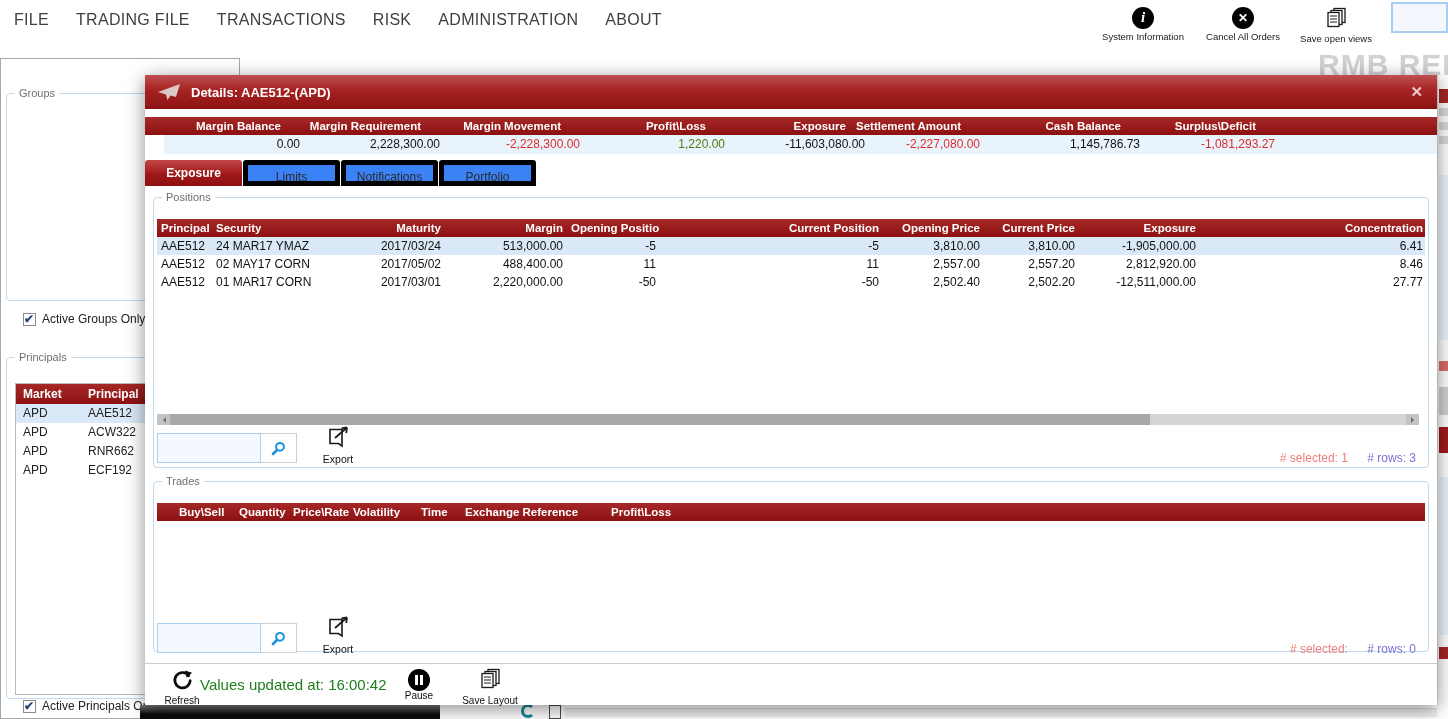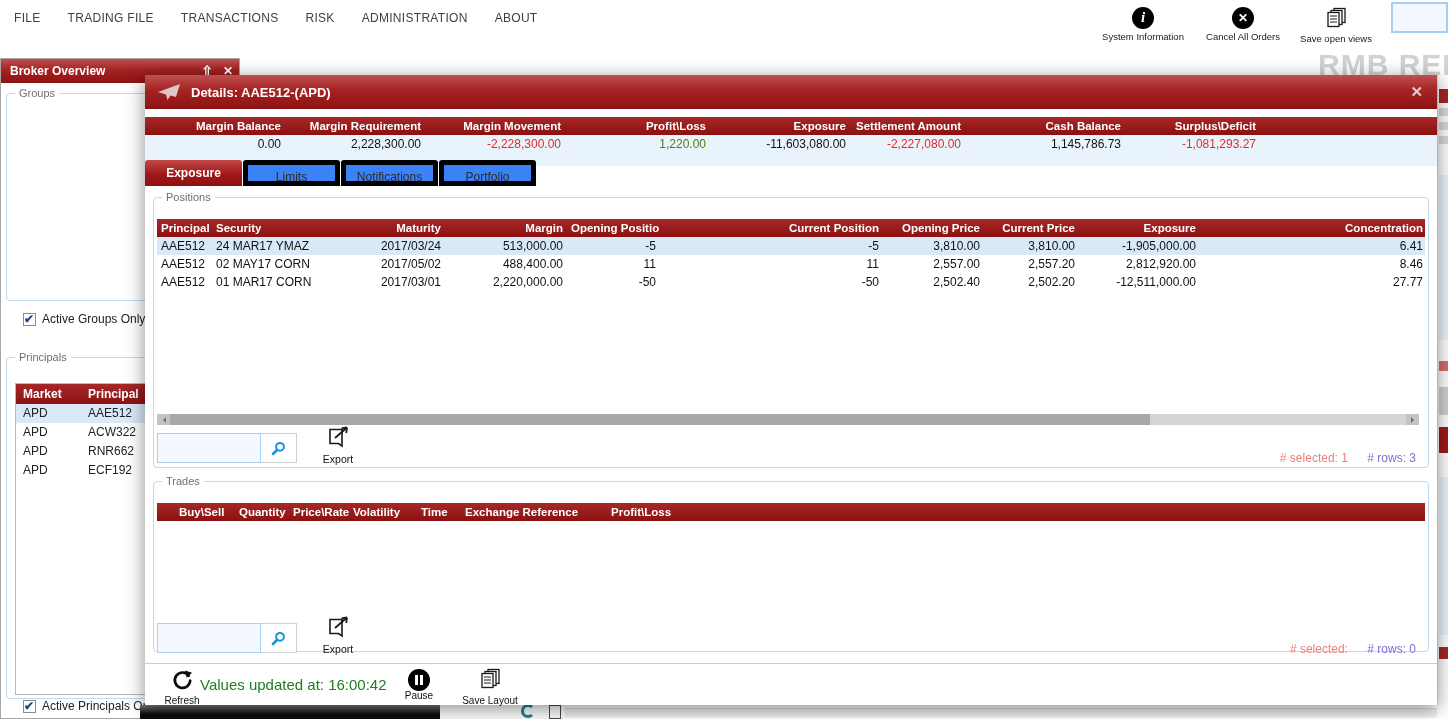--- a/index.html
+++ b/index.html
@@ -2,21 +2,21 @@
 <html><head>
 <meta charset="utf-8">
 <style>
   * { box-sizing: border-box; margin: 0; padding: 0; }
   html,body { width:1448px; height:719px; }
   body { position:relative; overflow:hidden; background:#fff;
          font-family:"Liberation Sans", sans-serif; color:#222; }
 
   
   .menubar { position:absolute; left:14px; top:11px; display:flex; gap:27px;
-             font-size:12px; color:#3f3f3f; letter-spacing:.3px; }
+             font-size:16px; color:#3f3f3f; letter-spacing:.3px; }
   .menubar span { cursor:default; }
 
   .tool { position:absolute; top:7px; width:96px; text-align:center; }
   .tool .circ { width:22px; height:22px; border-radius:50%; background:#000;
                 margin:0 auto; position:relative; }
   .tool .circ.info::after { content:"i"; position:absolute; left:0; right:0; top:2px;
         color:#fff; font-family:"Liberation Serif",serif; font-style:italic;
         font-weight:bold; font-size:15px; }
   .tool .circ.cancel::after { content:"✕"; position:absolute; left:0; right:0; top:4px;
         color:#fff; font-weight:bold; font-size:12px; }
@@ -67,21 +67,21 @@
   .dlg-title { position:absolute; left:0; top:0; right:0; height:34px; display:flex;
             align-items:center; font-size:13px; }
   .dlg-title .t { margin-left:10px; }
   .dlg-close { position:absolute; right:14px; top:8px; color:#EBC9C9; font-size:15px;
             font-weight:bold; cursor:pointer; }
   .dlg-close::after { content:"✕"; }
 
   .sum-row { position:absolute; left:0; right:0; display:flex; }
   .sum-row .sc { text-align:right; padding-right:4px; white-space:nowrap; overflow:hidden; }
   .sum-hdr { top:42px; height:18px; font-size:11.5px; line-height:18px; }
-  .sum-val { top:60px; height:31px; line-height:19px; background:#E9F3FB; font-size:12px; color:#111; }
+  .sum-val { top:60px; height:19px; line-height:19px; background:#E9F3FB; font-size:12px; color:#111;margin-left:19px; }
   .neg { color:#E02B2B; } .pos { color:#4d7c0f; }
   .w0{width:140px}.w1{width:140px}.w2{width:140px}.w3{width:145px}
   .w4{width:140px}.w5{width:115px}.w6{width:160px}.w7{width:135px}
 
   .tabs { position:absolute; left:0; top:85px; height:26px; display:flex; }
   .tab { width:97px; height:26px; line-height:24px; text-align:center; font-size:12px;
          color:#2b2b2b; background:#3b82f6; border:5px solid #000000;
          border-radius:3px 3px 0 0; margin-right:1px; cursor:pointer; }
   .tab.active { background:linear-gradient(#C24848 0%, #A01818 55%, #8E1111 100%);
          color:#fff; font-weight:bold; border:none; line-height:26px; }
@@ -170,25 +170,20 @@
           <line x1="7" y1="12" x2="14" y2="12"></line>
           <line x1="7" y1="15" x2="14" y2="15"></line>
       </g>
     </svg>
   </div>
   <div class="tool-label">Save open views</div>
 </div>
 <input class="top-input" value="" style="">
 
 <div class="broker">
-  <div class="broker-title red-title">
-    <span class="t">Broker Overview</span>
-    <span class="ic icon-up"></span>
-    <span class="ic icon-x"></span>
-  </div>
 
   <fieldset style="left:5px; top:28px; width:225px; height:214px;">
     <legend>Groups</legend>
   </fieldset>
 
   <div class="chk-row" style="left:22px; top:253px;">
     <span class="chk on"></span>
     <span>Active Groups Only</span>
   </div>
 

